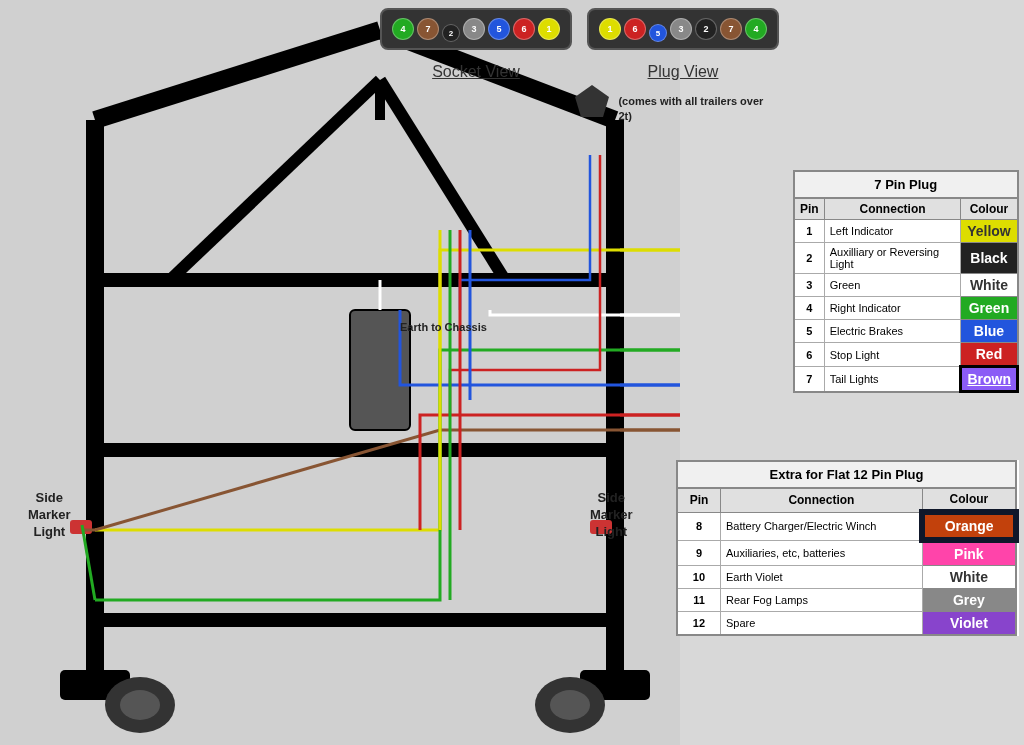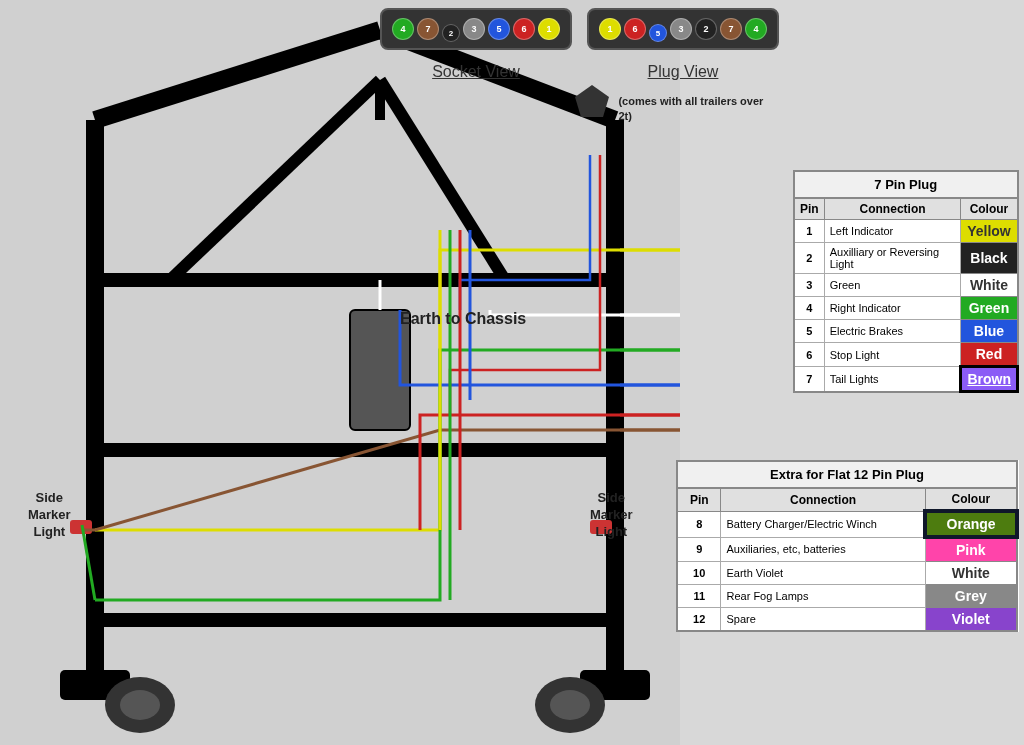--- a/index.html
+++ b/index.html
@@ -152,22 +152,22 @@
       font-size: 13px;
       font-weight: bold;
       color: #222;
       text-align: center;
       line-height: 1.3;
     }
 
     .earth-label {
       position: absolute;
       left: 400px;
-      top: 310px;
-      font-size: 16px;
+      top: 321px;
+      font-size: 11px;
       font-weight: bold;
       color: #222;
     }
 
     
     .wires-svg {
       position: absolute;
       left: 0;
       top: 0;
       width: 680px;
@@ -370,21 +370,21 @@
       <tr>
         <th>Pin</th>
         <th>Connection</th>
         <th>Colour</th>
       </tr>
       </tbody>
         <tbody id="table-12pin-body">
       <tr>
       <td class="pin-num">8</td>
       <td class="connection-name">Battery Charger/Electric Winch</td>
-      <td class="colour-cell" style="background:#4d7c0f; color:#fff; border:4px solid #0f172a;margin-left:20px;">Orange</td>
+      <td class="colour-cell" style="background:#c2410c; color:#fff; border:6px solid #0f172a;margin-left:20px;">Orange</td>
     </tr>
           <tr>
       <td class="pin-num">9</td>
       <td class="connection-name">Auxiliaries, etc, batteries</td>
       <td class="colour-cell" style="background:#ff44aa; color:#fff; border:1px solid #888;">Pink</td>
     </tr>
           <tr>
       <td class="pin-num">10</td>
       <td class="connection-name">Earth Violet</td>
       <td class="colour-cell" style="background:#ffffff; color:#333; border:1px solid #888;">White</td>

